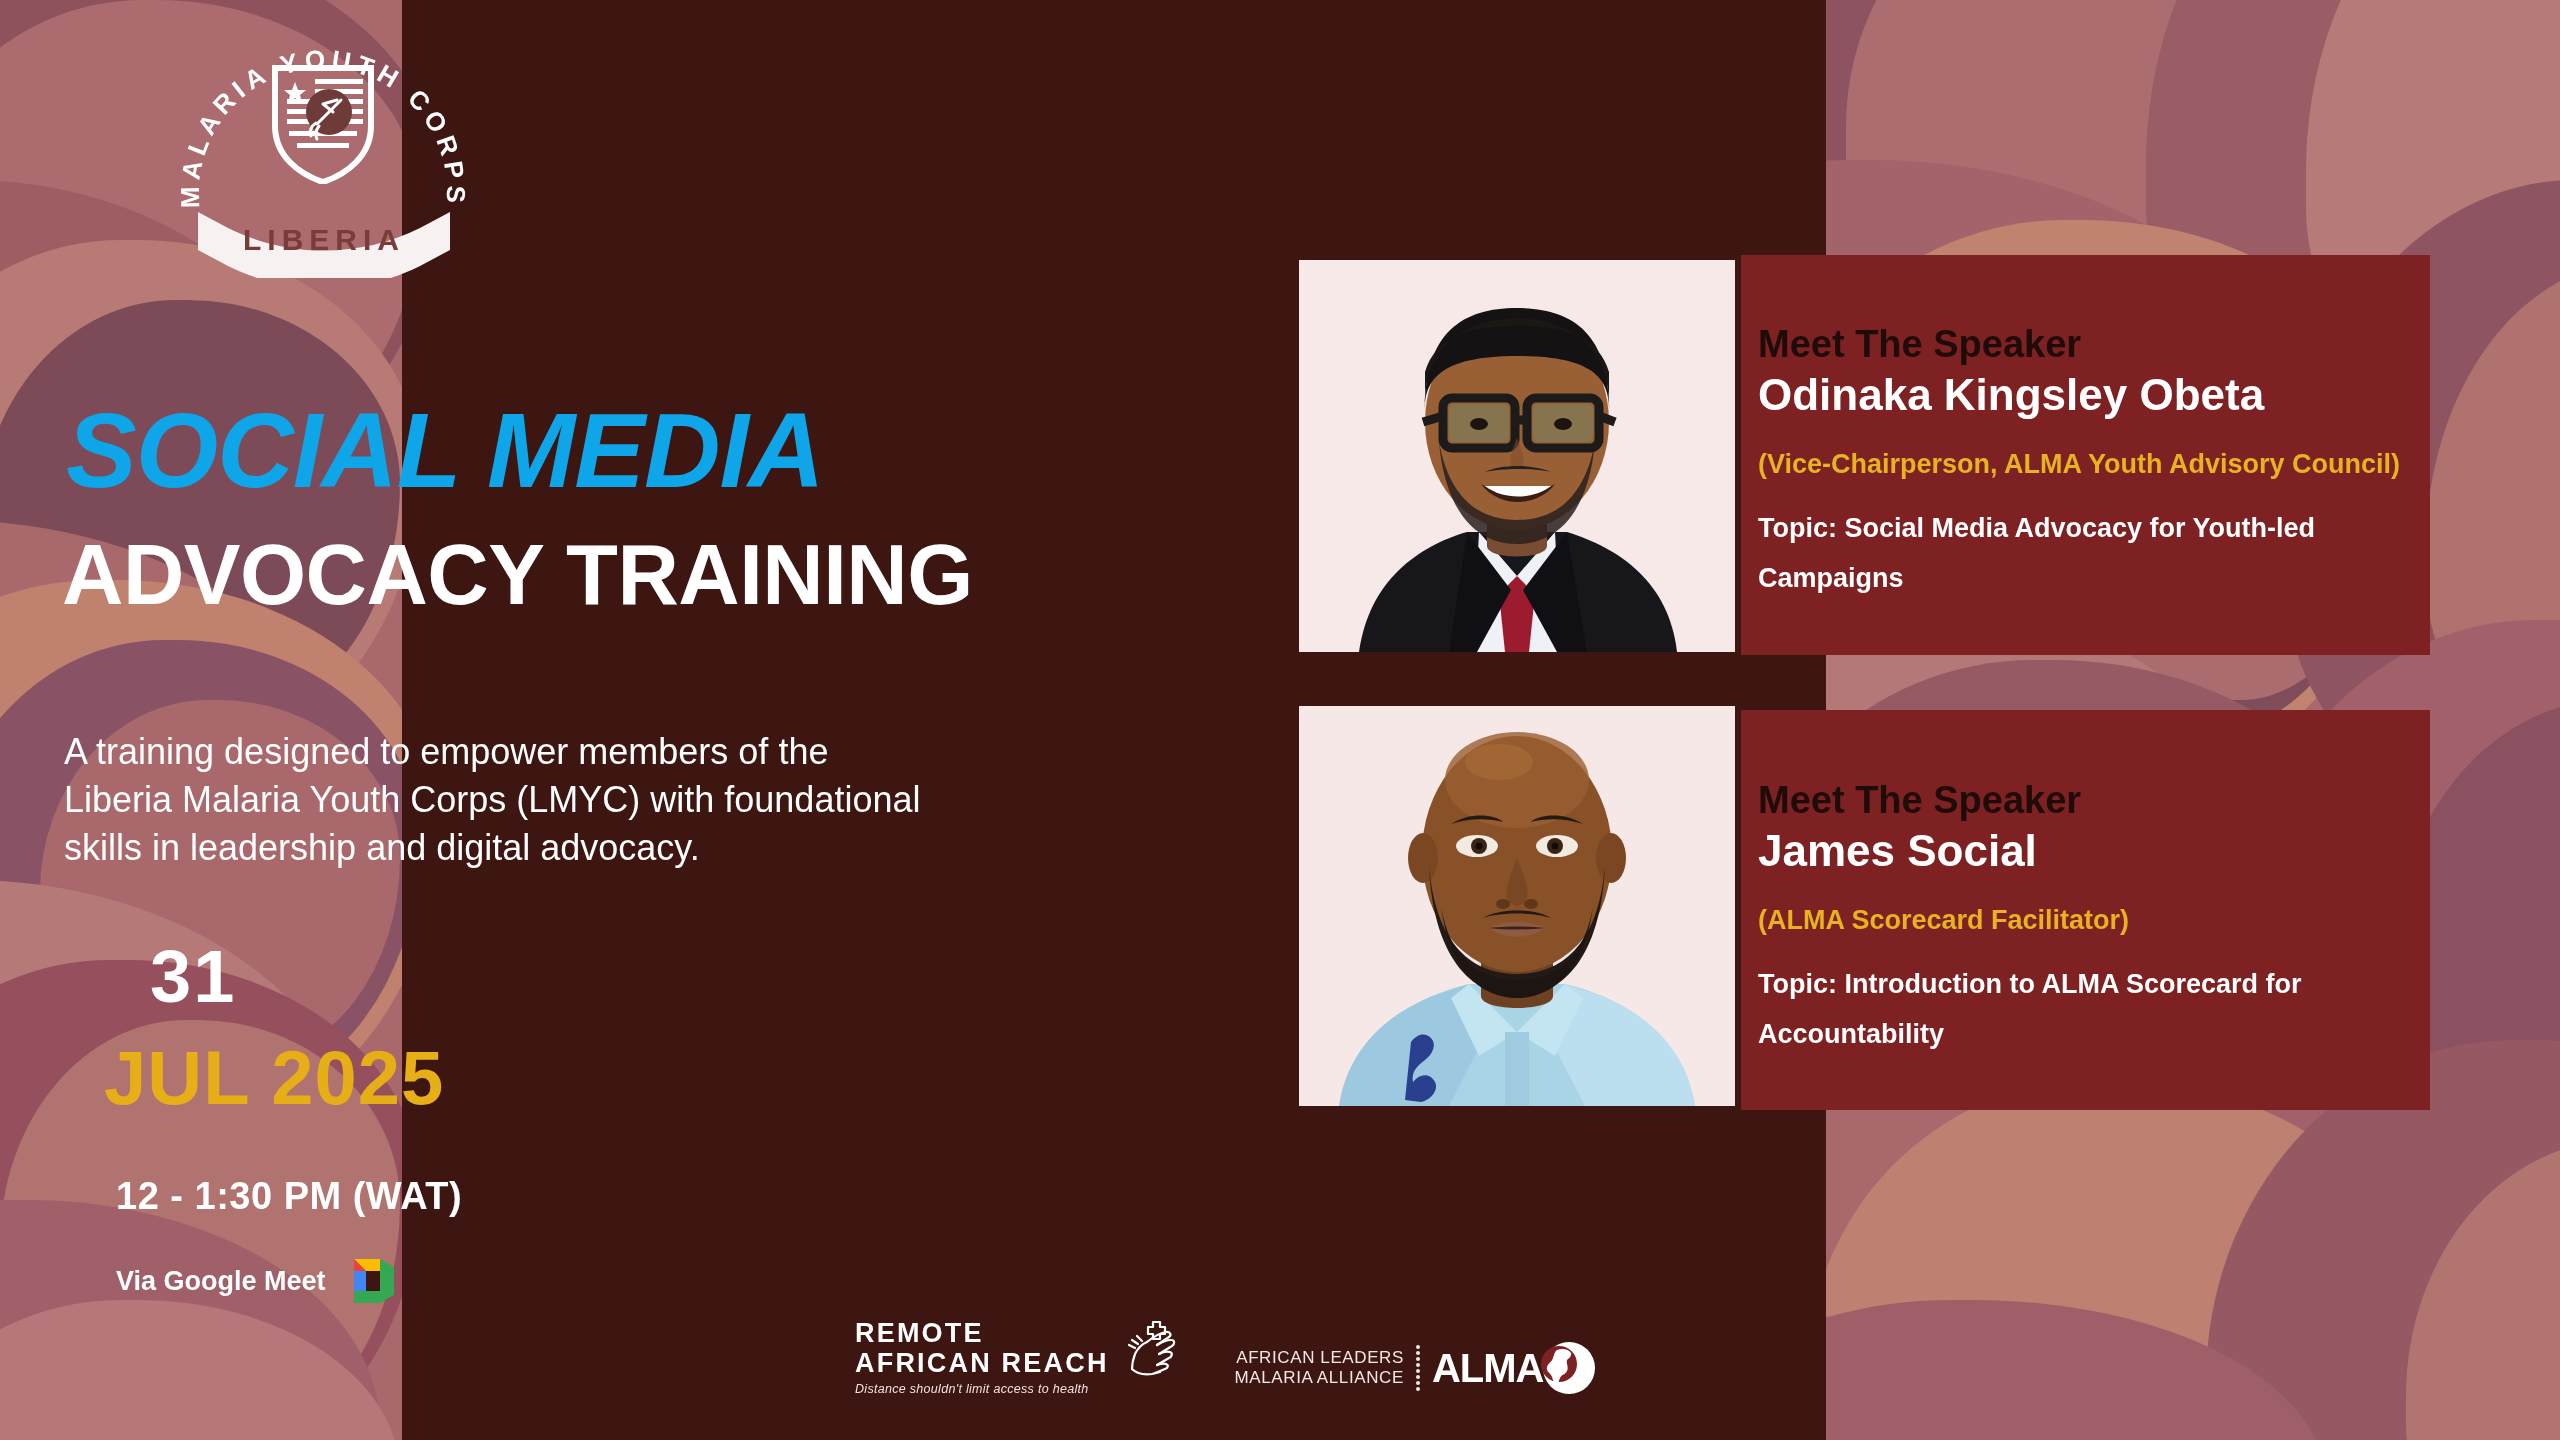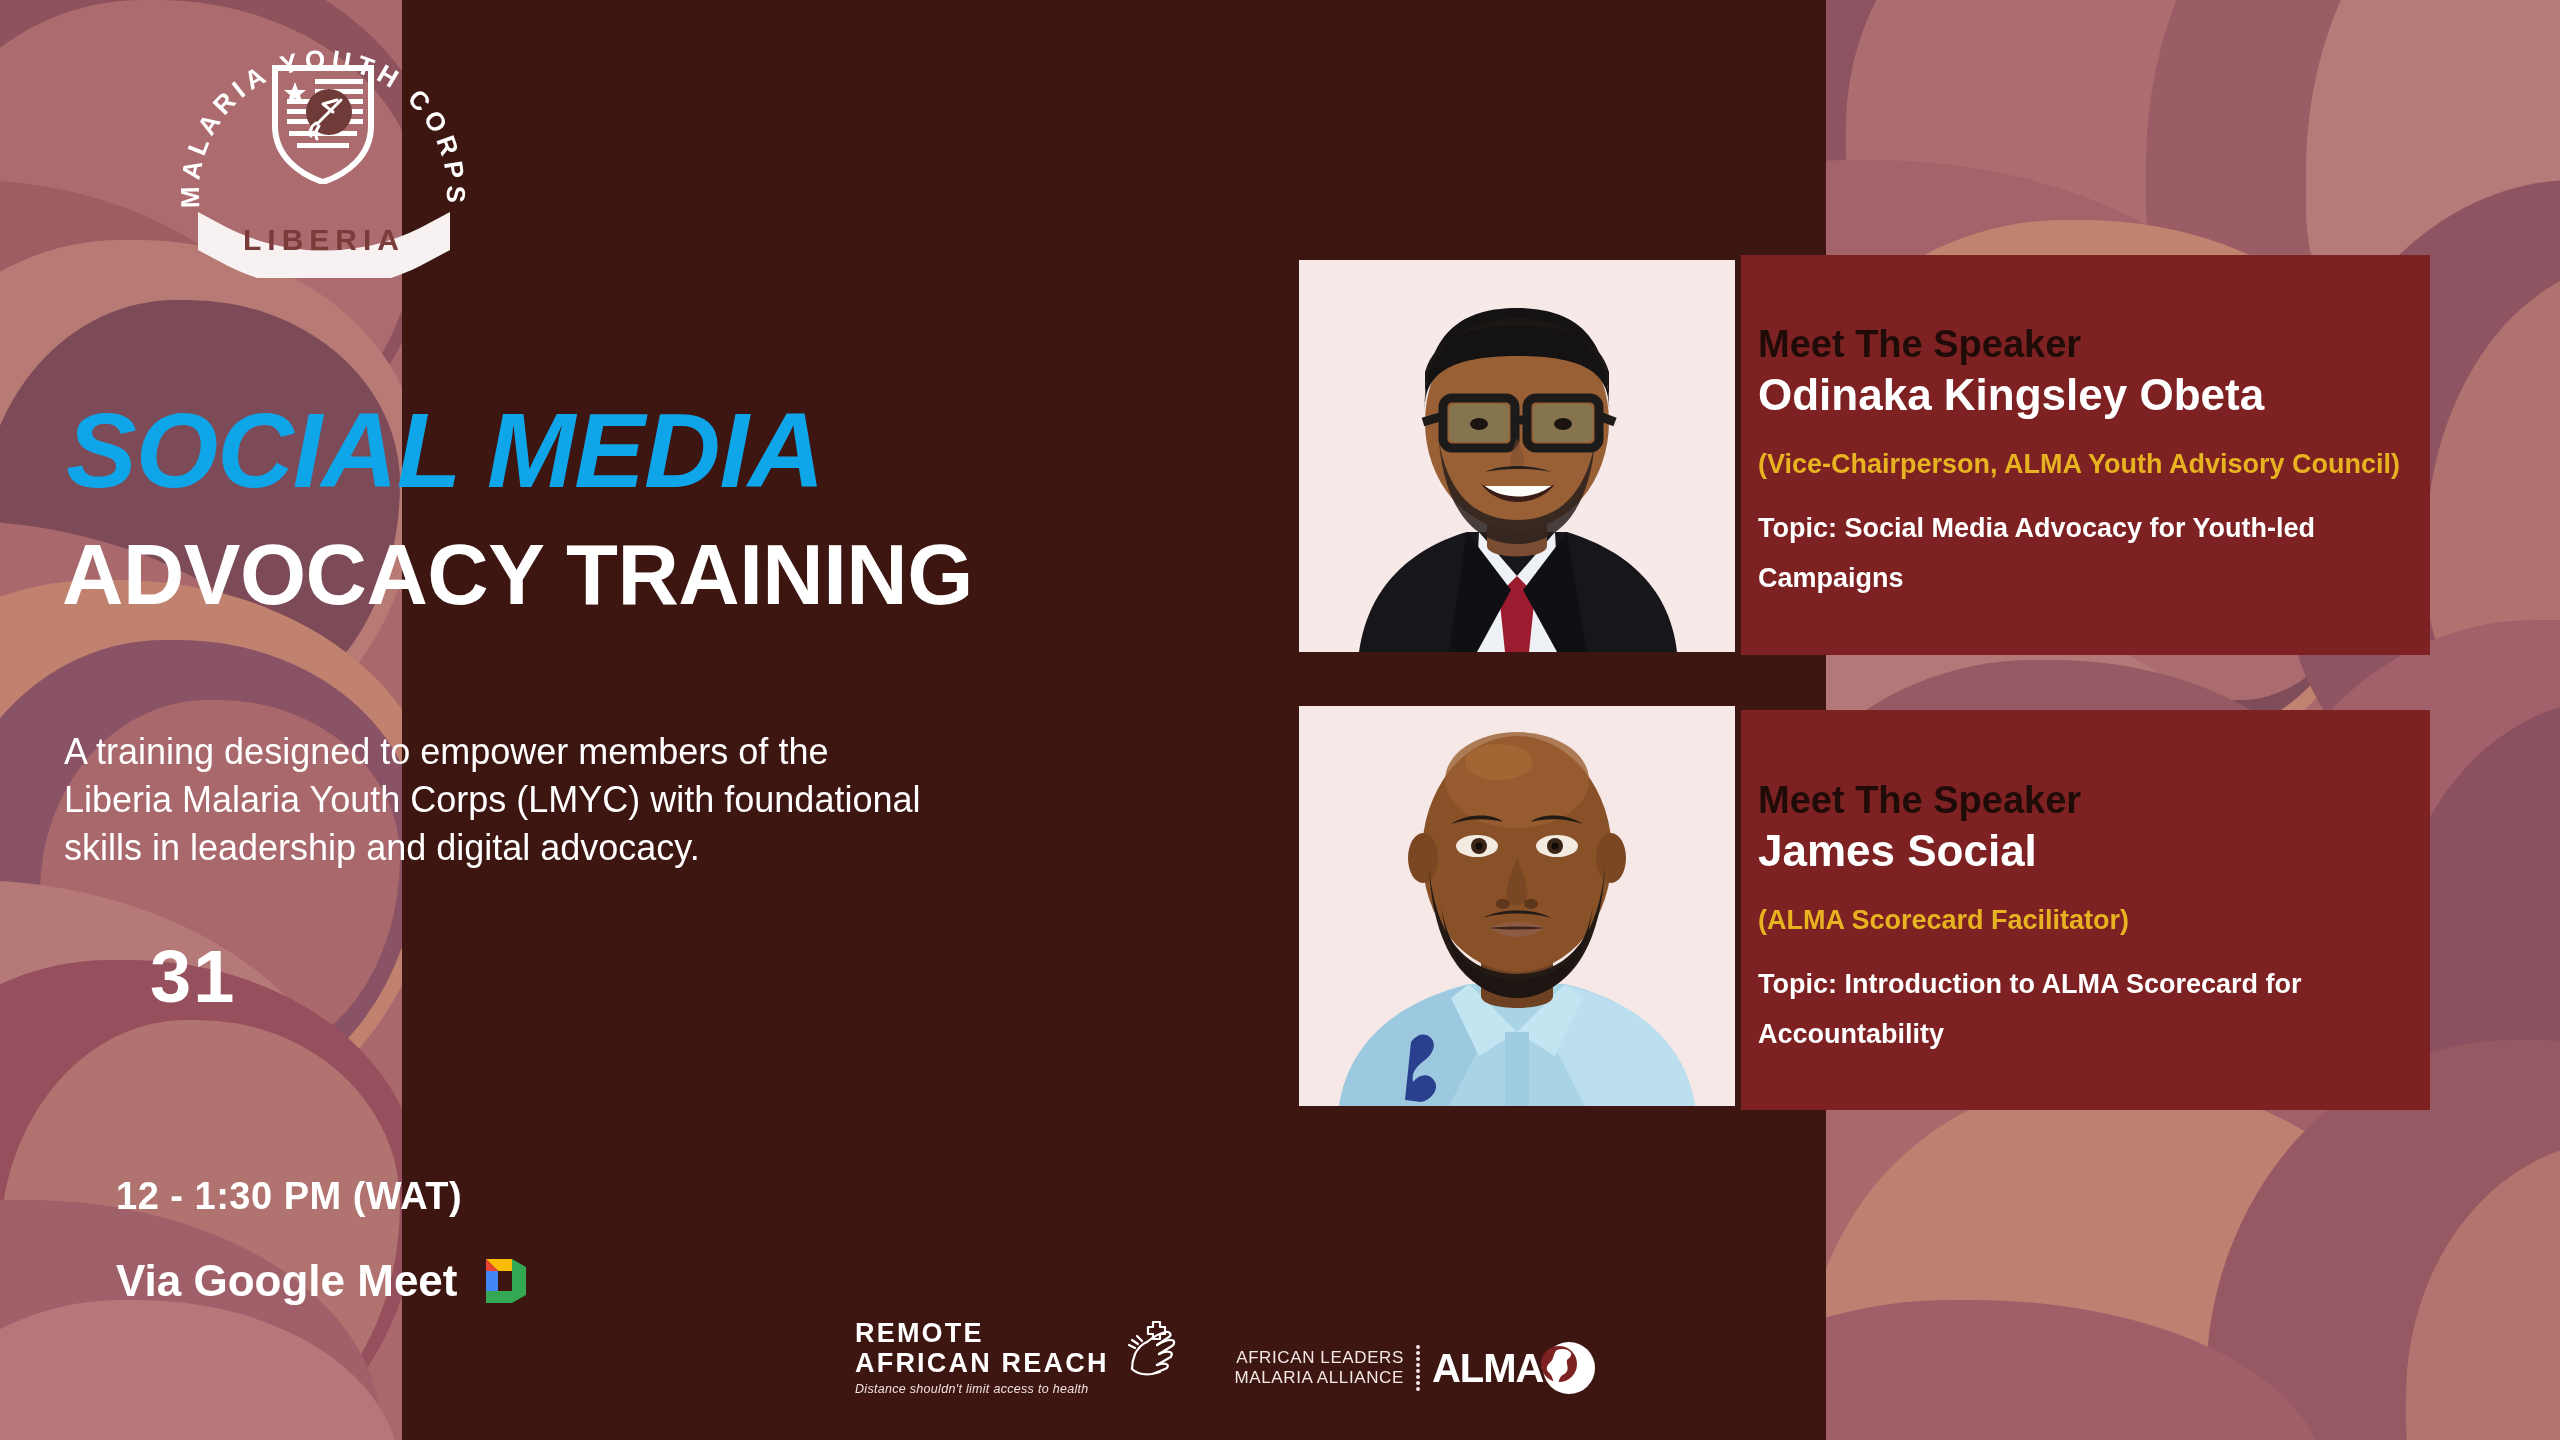--- a/index.html
+++ b/index.html
@@ -152,21 +152,21 @@
   }
   .platform-row {
     position: absolute;
     left: 116px;
     top: 1255px;
     display: flex;
     align-items: center;
     gap: 14px;
   }
   .platform-text {
-    font-size: 44px;
+    font-size: 27px;
     font-weight: 700;
     color: #ffffff;
   }
   .meet-icon { width: 66px; height: 52px; display:block; }
 
   
   .speaker {
     position: absolute;
   }
   .speaker-card {
@@ -359,20 +359,21 @@
     <div class="headline-2">ADVOCACY TRAINING</div>
   </div>
 
   <div class="description">
     <span>A training designed to empower members of the</span>
     <span>Liberia Malaria Youth Corps (LMYC) with foundational</span>
     <span>skills in leadership and digital advocacy.</span>
   </div>
 
   <div class="date-day">31</div>
+  <div class="date-monthyear">JUL 2025</div>
   <div class="time-text">12 - 1:30 PM (WAT)</div>
 
   <div class="platform-row">
     <span class="platform-text">Via Google Meet</span>
     <svg class="meet-icon" viewBox="0 0 66 52">
       <path d="M14 4 H40 V16 H26 L14 4 Z" fill="#fbbc04"></path>
       <path d="M14 4 L26 16 H14 Z" fill="#ea4335"></path>
       <path d="M14 16 H26 V36 H14 Z" fill="#4285f4"></path>
       <path d="M14 36 H40 V48 H14 Z" fill="#34a853"></path>
       <path d="M40 4 H40 V48 L54 40 V12 Z" fill="#34a853"></path>

